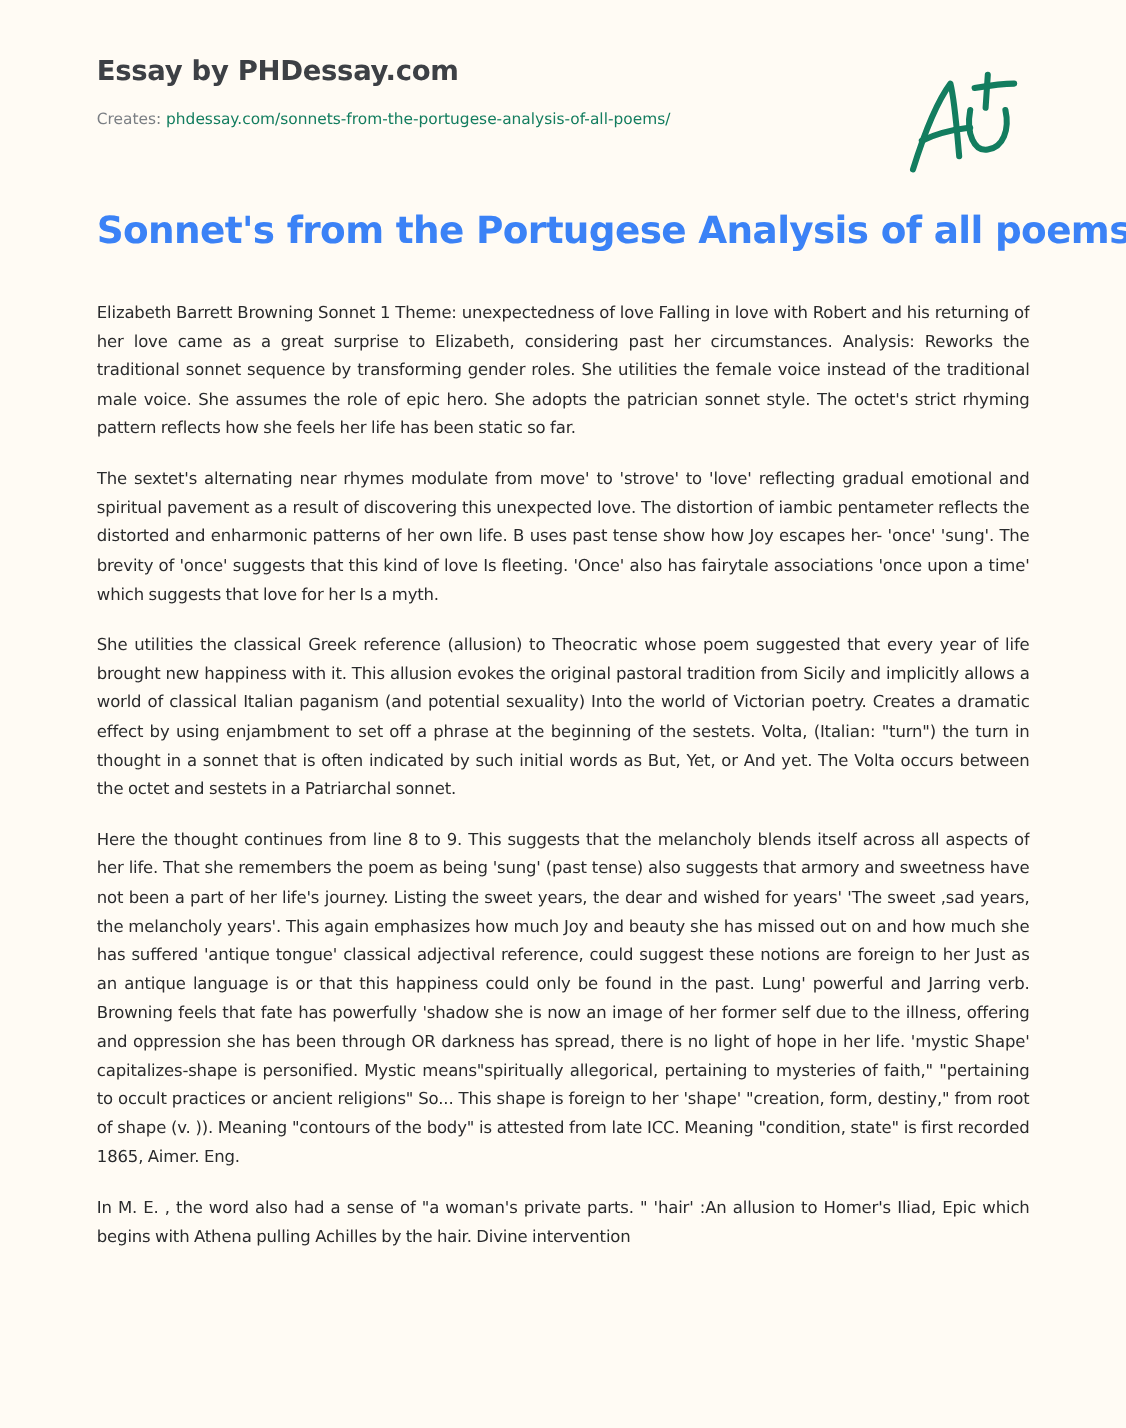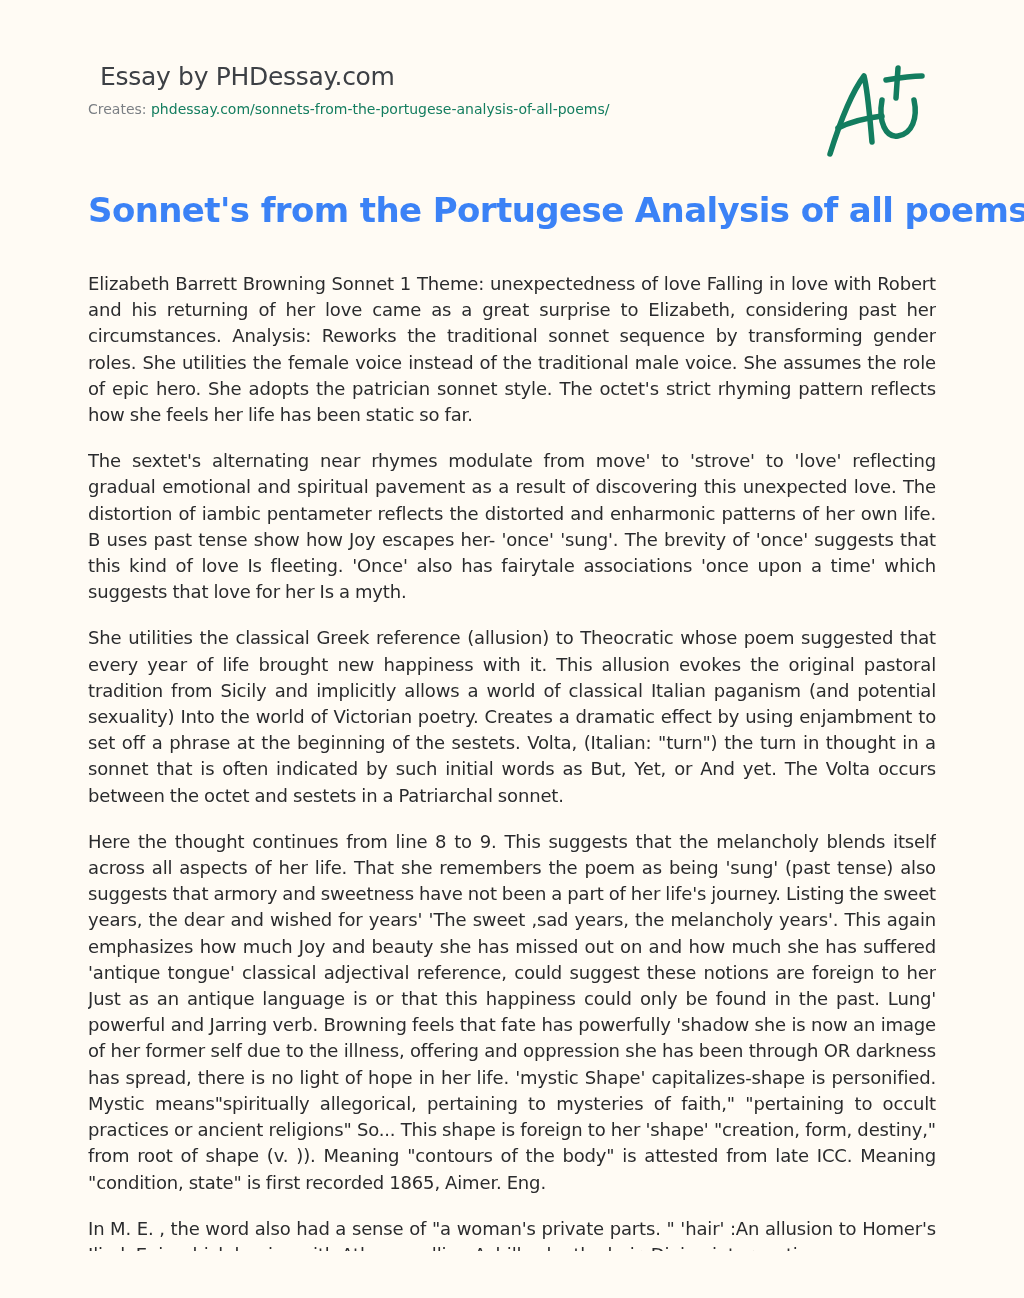--- a/index.html
+++ b/index.html
@@ -12,24 +12,24 @@
       height: 1298px;
       overflow: hidden;
       position: relative;
       font-family: "DejaVu Sans", sans-serif;
     }
     .header-brand {
       position: absolute;
       left: 88px;
       top: 50px;
       font-size: 25px;
-      font-weight: normal;
+      font-weight: bold;
       color: #3d4045;
       letter-spacing: -0.3px;
-      margin: 12px;
+      margin: 0;
     }
     .source-line {
       position: absolute;
       left: 88px;
       top: 101px;
       font-size: 14px;
       color: #7b7f84;
       margin: 0;
       white-space: nowrap;
     }
@@ -59,21 +59,21 @@
     .article {
       position: absolute;
       left: 88px;
       top: 271px;
       width: 848px;
       height: 980px;
       overflow: hidden;
     }
     .article p {
       margin: 0 0 20px 0;
-      font-size: 18px;
+      font-size: 15px;
       line-height: 26.2px;
       color: #2a2b2d;
       text-align: justify;
       letter-spacing: -0.15px;
       word-spacing: -0.5px;
     }
   </style>
 </head>
 <body>
 

